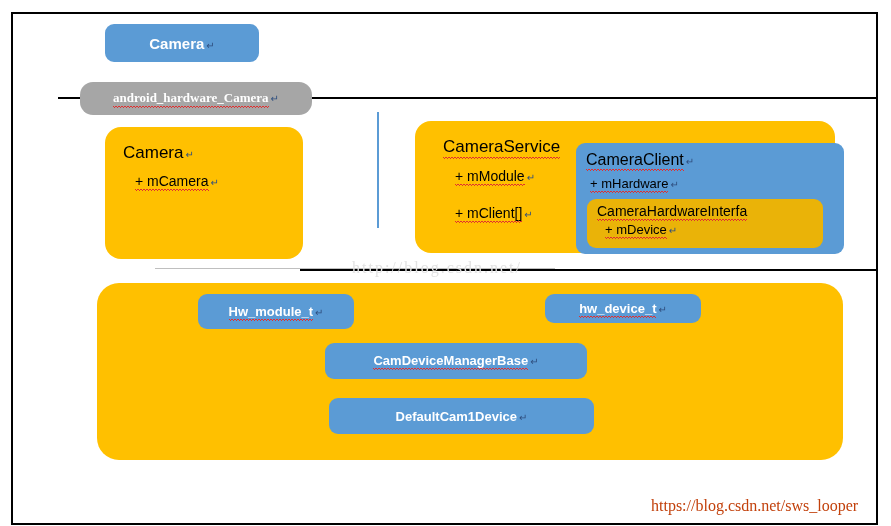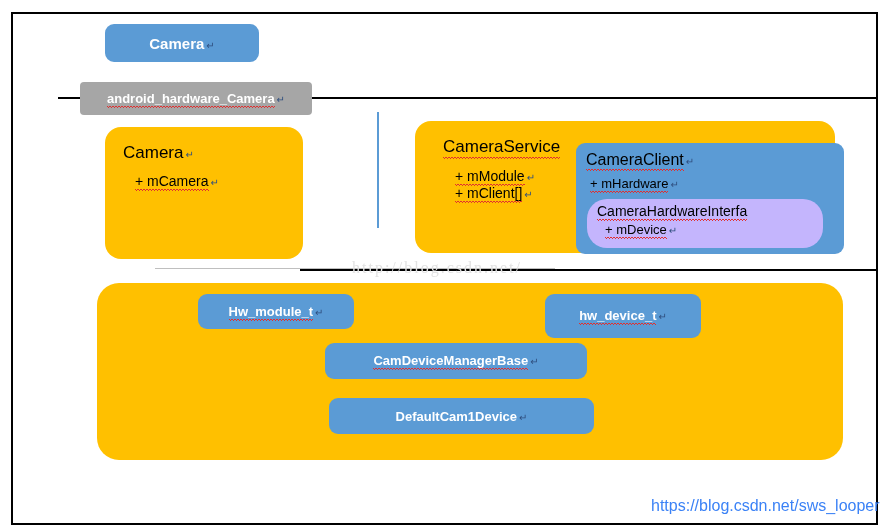--- a/index.html
+++ b/index.html
@@ -50,33 +50,34 @@
 
   .blue {
     background: #5b9bd5;
     border-radius: 9px;
     color: #ffffff;
     font-weight: bold;
   }
 
   .gray {
     background: #a6a6a6;
-    border-radius: 4px;
+    border-radius: 13px;
     color: #ffffff;
     font-weight: bold;
+    font-family: Liberation Serif, serif;
   }
 
   .orange {
     background: #ffc000;
     border-radius: 16px;
   }
 
   .green {
-    background: #c4b5fd;
-    border-radius: 20px;
+    background: #eab308;
+    border-radius: 9px;
   }
 
   
   .classbox {
     align-items: flex-start;
     justify-content: flex-start;
     text-align: left;
   }
 
   .cls-title {
@@ -137,22 +138,22 @@
   .watermark-center {
     position: absolute;
     color: #e2e2e2;
     font-family: "Liberation Serif", serif;
     letter-spacing: 2px;
     white-space: nowrap;
     user-select: none;
   }
   .watermark-br {
     position: absolute;
-    color: #3b82f6;
-    font-family: Liberation Sans, sans-serif;
+    color: #c2410c;
+    font-family: Liberation Serif, serif;
     white-space: nowrap;
     user-select: none;
   }
 </style>
 </head>
 <body>
 
 <div id="canvas">
 
   <div class="page-frame"></div>
@@ -181,21 +182,21 @@
     </div>
     <div class="cls-attr" style="font-size:14px; padding-left:12px;">
       <span class="squig">+ mCamera</span><span class="pilcrow">↵</span>
     </div>
   </div>
 
   <div class="node orange classbox" style="left:415px; top:121px; width:420px; height:132px; padding:16px 0 0 28px;">
     <div class="cls-title" style="font-size:17px; margin-bottom:10px;">
       <span class="squig">CameraService</span>
     </div>
-    <div class="cls-attr" style="font-size:14px; padding-left:12px; margin-bottom:0;">
+    <div class="cls-attr" style="font-size:14px; padding-left:12px; margin-bottom:20px;">
       <span class="squig">+ mModule</span><span class="pilcrow">↵</span>
     </div>
     <div class="cls-attr" style="font-size:14px; padding-left:12px;">
       <span class="squig">+ mClient[]</span><span class="pilcrow">↵</span>
     </div>
   </div>
 
   <div class="node blue classbox" style="left:576px; top:143px; width:268px; height:111px; padding:8px 0 0 10px; font-weight:normal;">
     <div class="cls-title" style="font-size:16px; color:#000000; margin-bottom:6px;">
       <span class="squig">CameraClient</span><span class="pilcrow">↵</span>
@@ -220,21 +221,21 @@
   <div class="watermark-center" style="left:336px; top:259px; font-size:16px;margin-left:16px;">http://blog.csdn.net/</div>
 
   <div class="node orange" style="left:97px; top:283px; width:746px; height:177px; border-radius:22px;"></div>
 
   <div class="node blue" style="left:182px; top:294px; width:156px; height:35px; font-size:13px;margin-left:16px;">
     <span>
       <span class="squig">Hw_module_t</span><span class="pilcrow">↵</span>
     </span>
   </div>
 
-  <div class="node blue" style="left:545px; top:294px; width:156px; height:44px; font-size:13px;">
+  <div class="node blue" style="left:545px; top:294px; width:156px; height:29px; font-size:13px;">
     <span>
       <span class="squig">hw_device_t</span><span class="pilcrow">↵</span>
     </span>
   </div>
 
   <div class="node blue" style="left:325px; top:343px; width:262px; height:36px; font-size:13px;">
     <span>
       <span class="squig">CamDeviceManagerBase</span><span class="pilcrow">↵</span>
     </span>
   </div>

